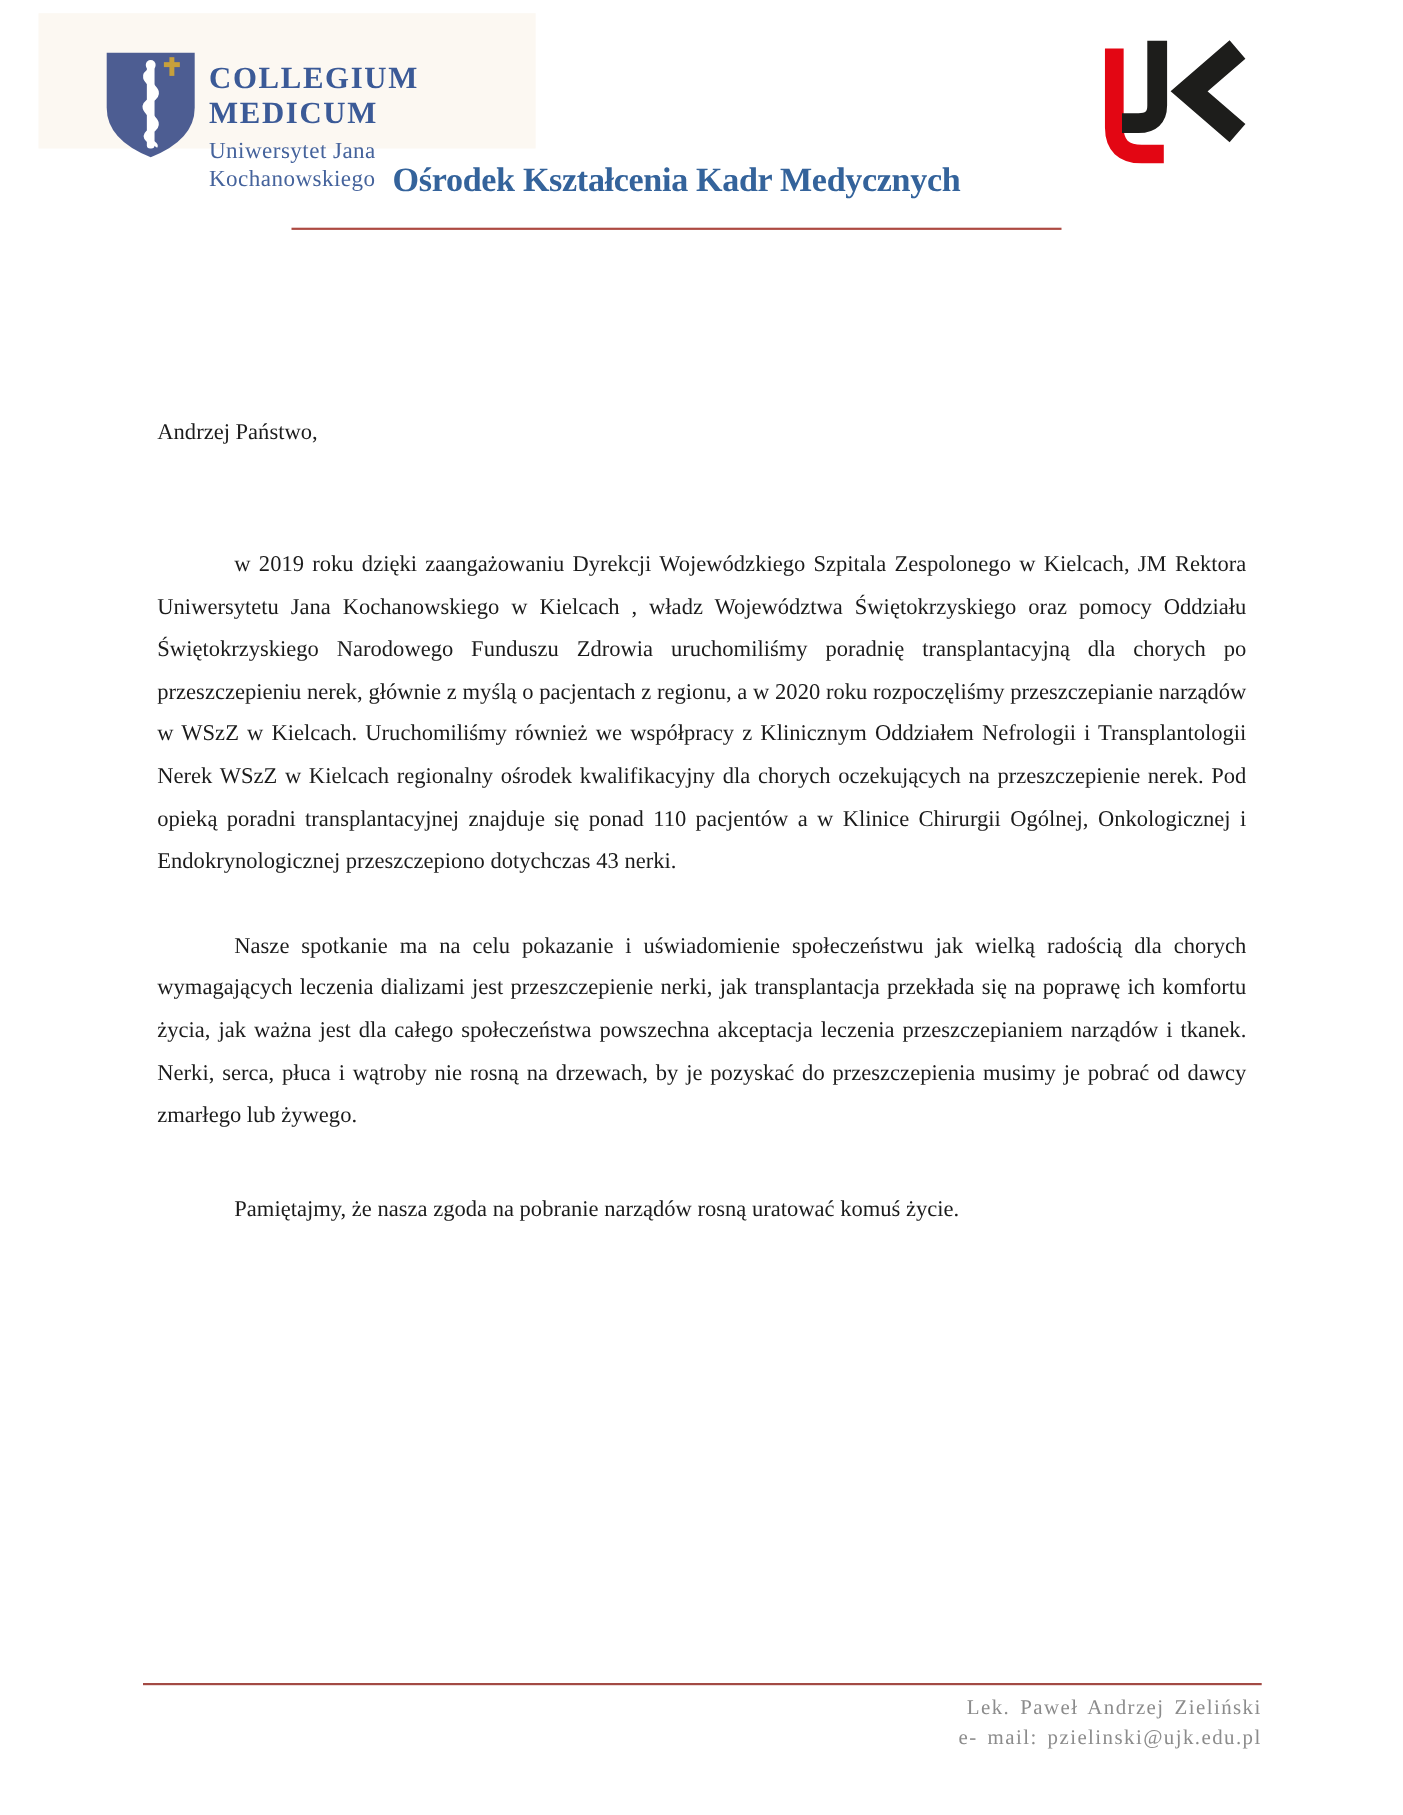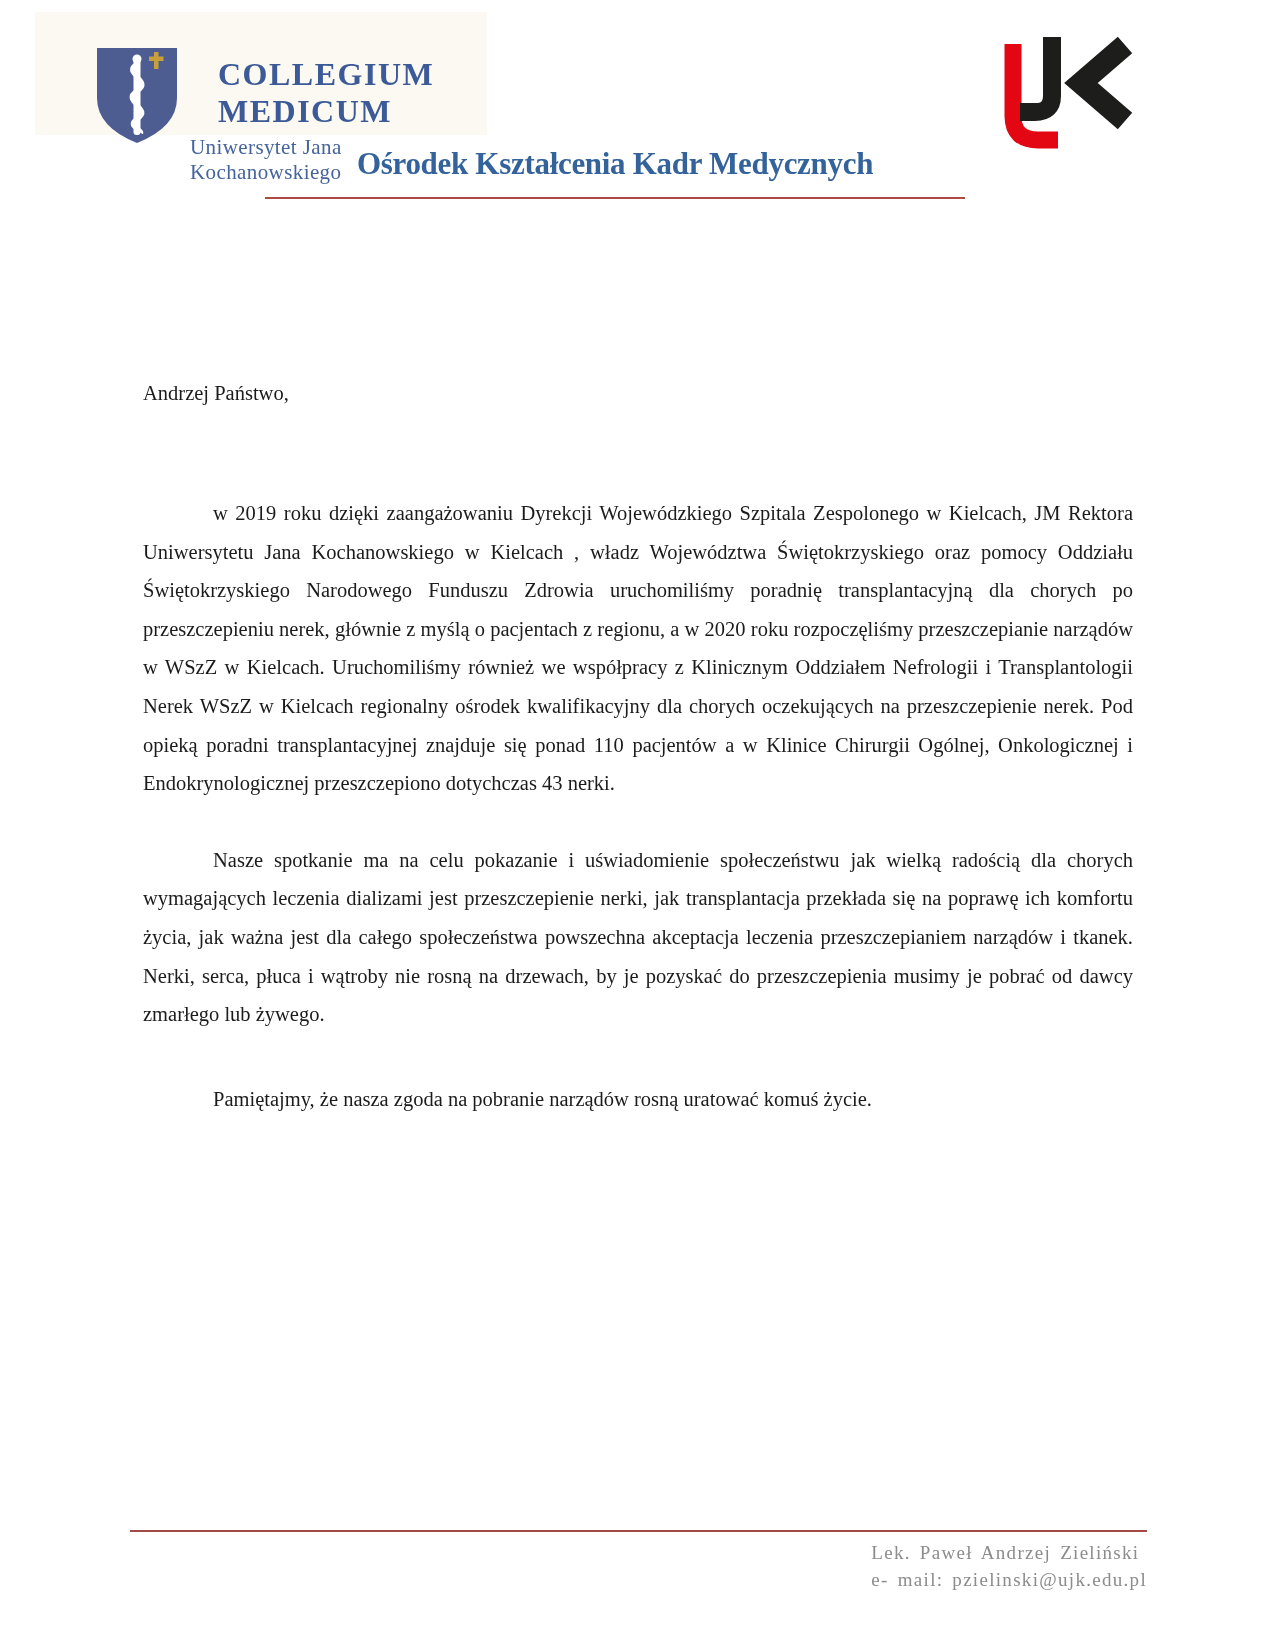--- a/index.html
+++ b/index.html
@@ -9,30 +9,30 @@
   }
 
   
   .logo-band {
     position:absolute; left:35px; top:12px; width:452px; height:123px;
     background:#fcf8f2;
   }
   .shield-wrap { position:absolute; left:60px; top:34px; width:84px; height:100px; }
   .cm-text { position:absolute; left:155px; top:44px; }
   .cm-line1 {
-    font-size:32px; font-weight:600; letter-spacing:1.5px; color:#3b5a97;margin-left:28px;
+    font-size:28px; font-weight:600; letter-spacing:1.5px; color:#3b5a97;
   }
   .cm-line2 {
     font-size:21px; letter-spacing:0.4px; color:#45639c; margin-top:5px;
   }
   .ujk-logo { position:absolute; left:1000px; top:36px; width:145px; height:118px; }
 
   .title-wrap {
     position:absolute; left:265px; top:146px; width:700px;
-    text-align:center; border-bottom:2px solid #ad4a42; padding-bottom:15px;
+    text-align:center; border-bottom:2px solid #ad4a42; padding-bottom:25px;
   }
   .page-title {
     font-size:31px; font-weight:bold; color:#34639b; letter-spacing:-0.3px;
   }
 
   
   .letter {
     position:absolute; left:143px; top:380px; width:990px;
     font-size:20.5px; line-height:38.6px;
   }
@@ -45,21 +45,21 @@
   
   .footer-rule {
     position:absolute; left:130px; top:1530px; width:1017px; height:0;
     border-top:2px solid #a34a44;
   }
   .footer-left {
     position:absolute; left:143px; top:1539px;
     font-size:19px; line-height:27px; color:#8c8c8c;
   }
   .footer-right {
-    position:absolute; right:128px; top:1539px; text-align:left;
+    position:absolute; right:128px; top:1539px; text-align:right;
     font-size:19px; line-height:27px; color:#8c8c8c;
     letter-spacing:1.3px; word-spacing:3px;
   }
   .footer-email { text-decoration:underline; color:#8c8c8c; cursor:pointer; }
 </style>
 </head>
 <body>
 
 <div class="page">
 

